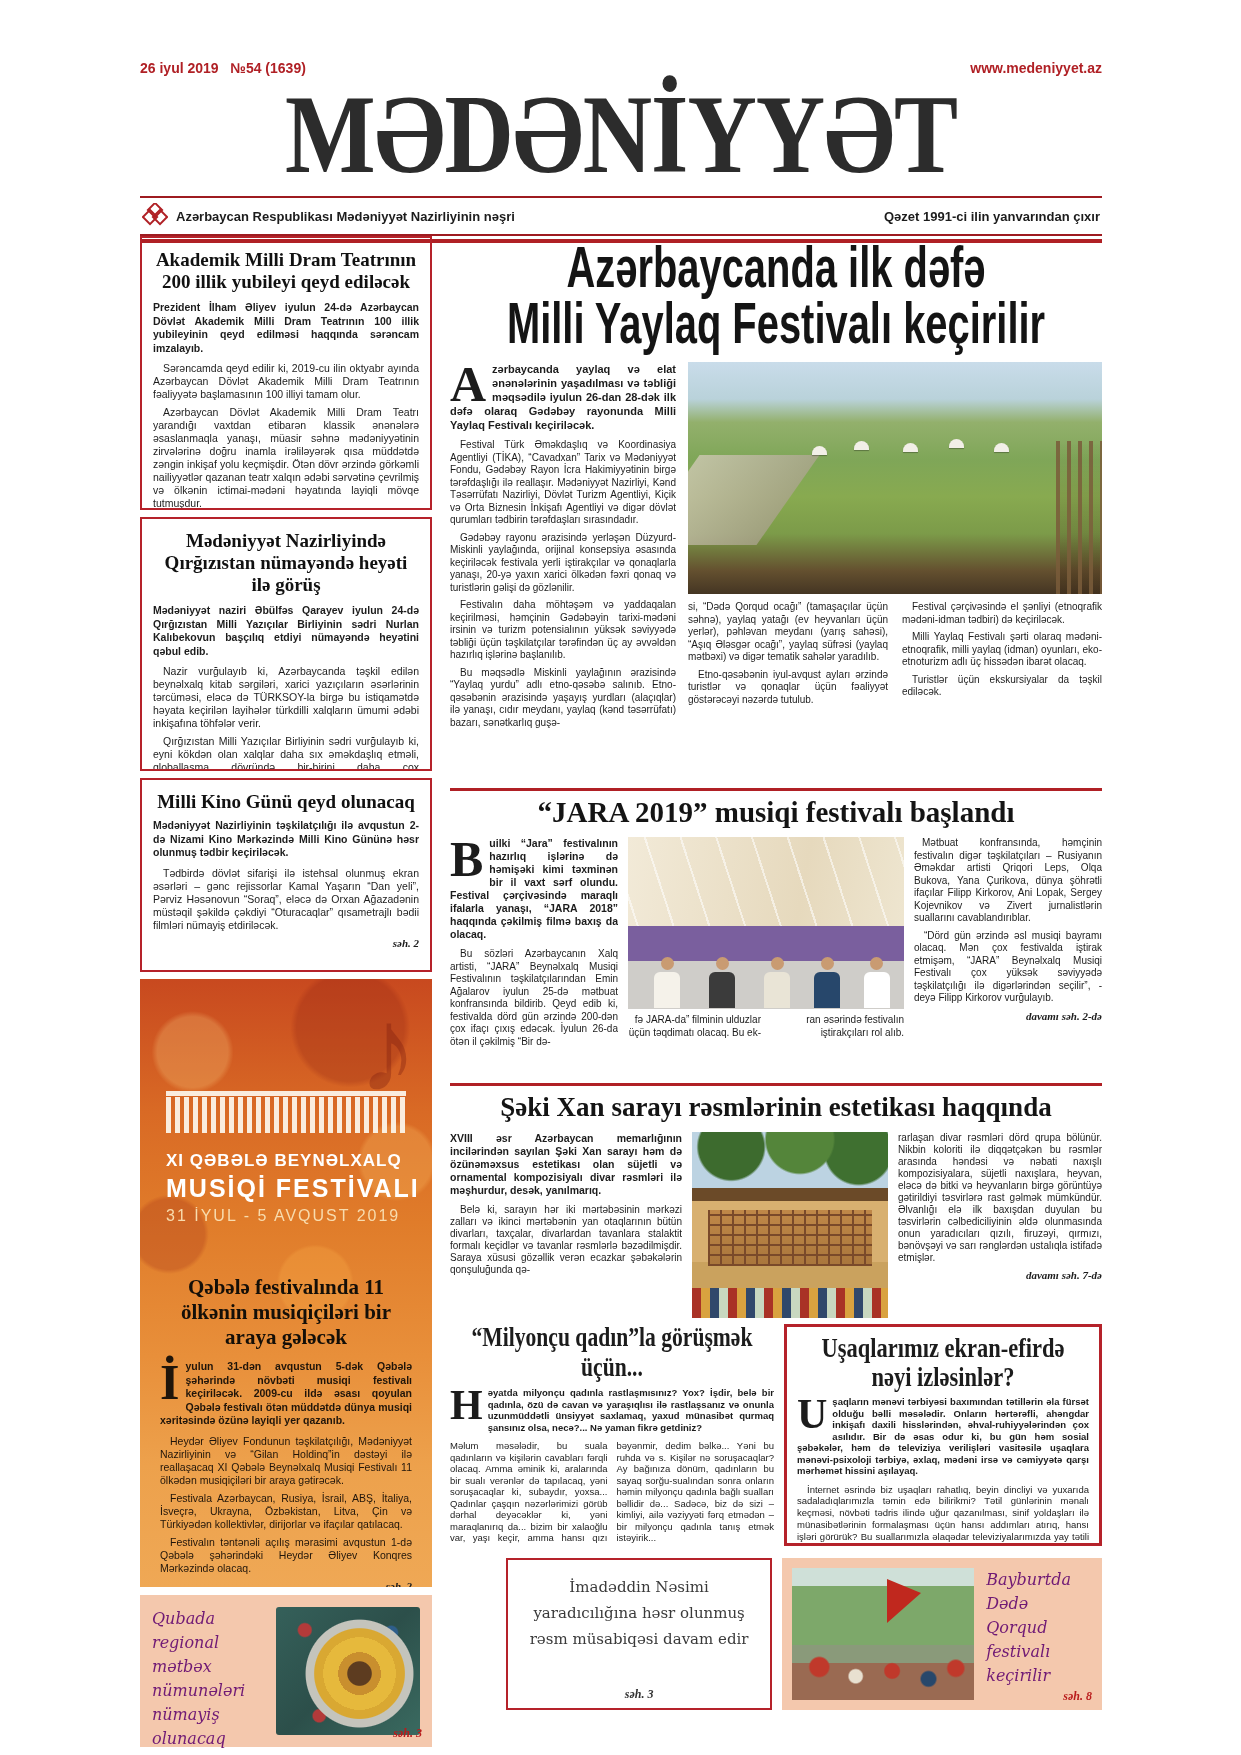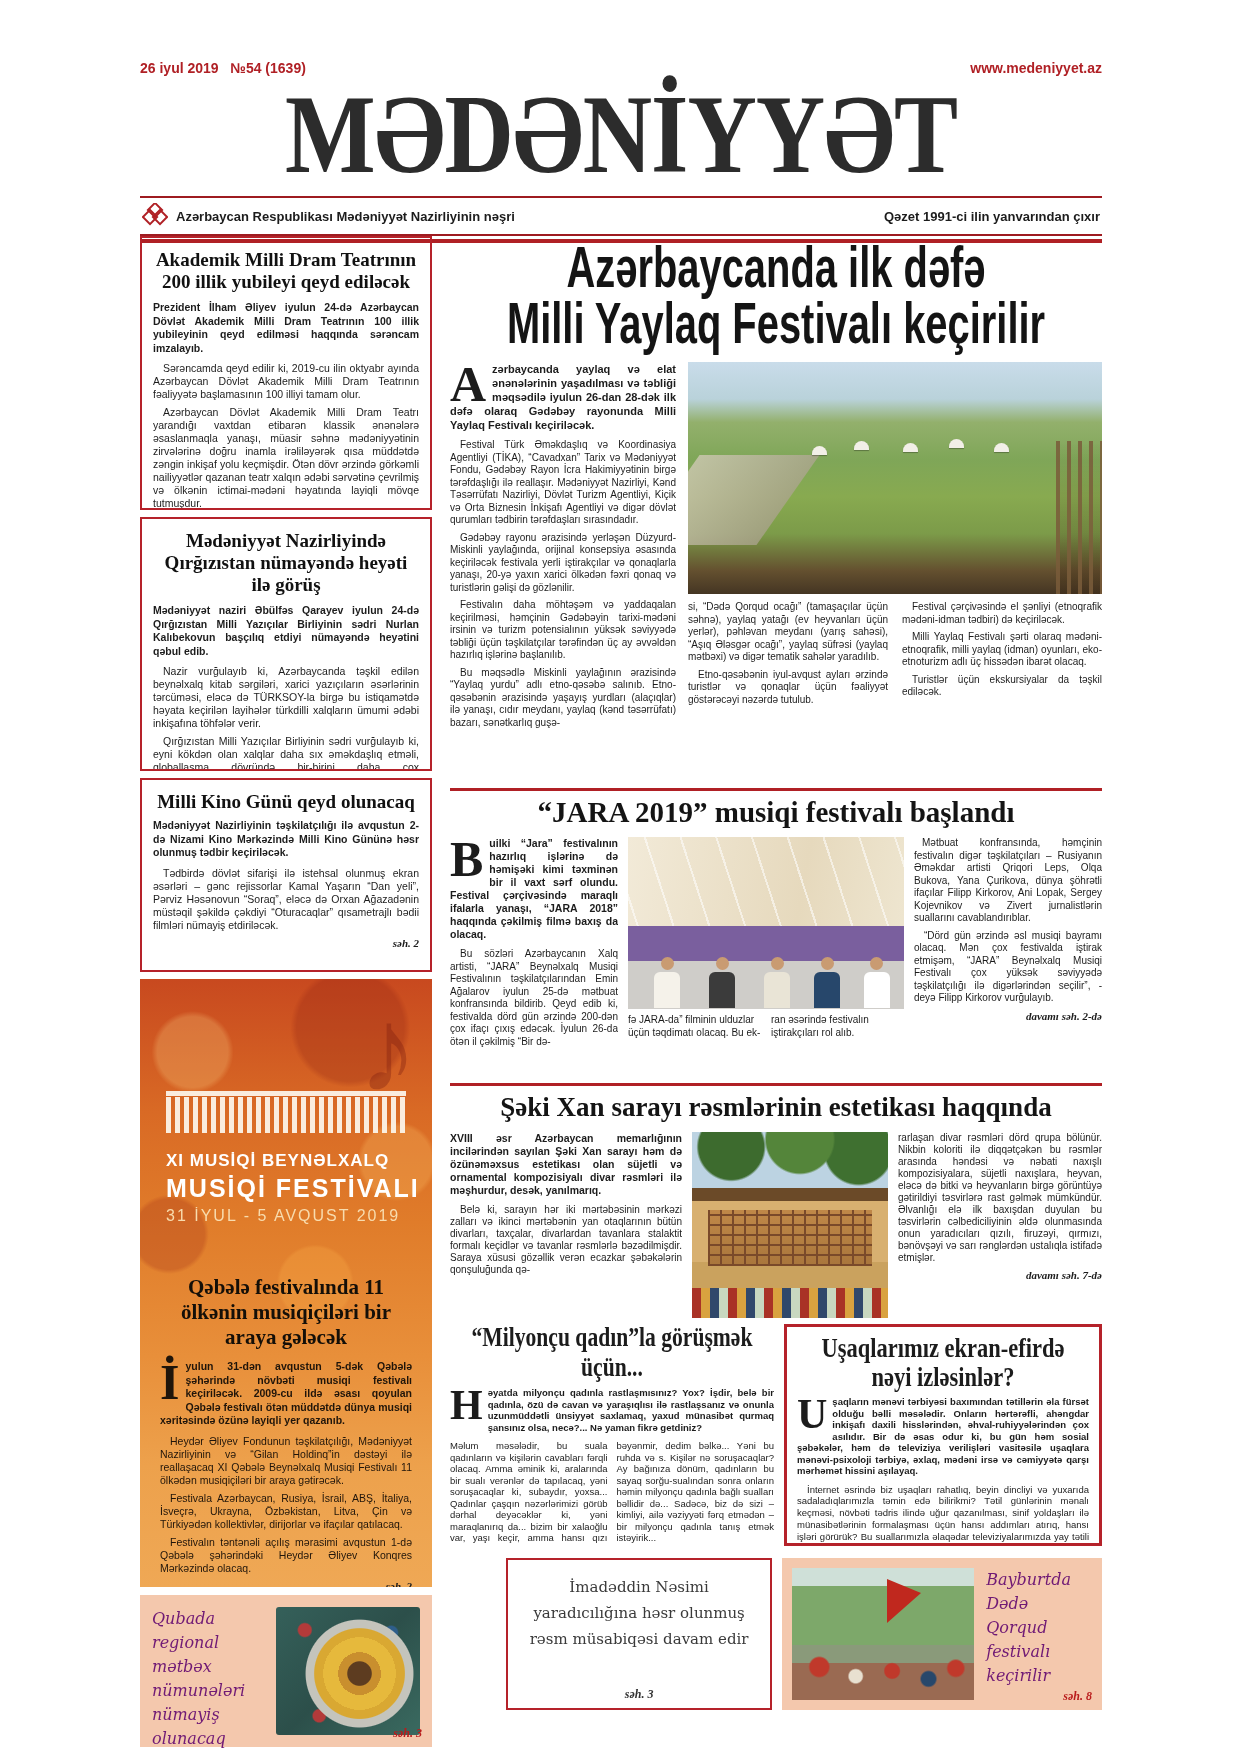--- a/index.html
+++ b/index.html
@@ -99,21 +99,21 @@
   .jara-mid{width:276px;display:flex;flex-direction:column;}
   .jara-photo{height:172px;position:relative;overflow:hidden;
      background:
       linear-gradient(180deg,rgba(0,0,0,0) 0 52%,#7a5f9e 52% 72%,#cfcdc9 72% 100%),
       repeating-linear-gradient(72deg,rgba(255,255,255,.55) 0 2px,rgba(0,0,0,0) 2px 34px),
       linear-gradient(100deg,#f2ead8 0%,#e6d9bd 60%,#efe7d2 100%);}
   .person{position:absolute;bottom:0;width:34px;height:52px;}
   .person .head{width:13px;height:13px;border-radius:50%;background:#c99b72;margin:0 auto;}
   .person .torso{width:26px;height:36px;border-radius:6px 6px 0 0;margin:2px auto 0;}
   .capcols{display:flex;gap:10px;margin-top:5px;}
-  .capcols div{flex:1;}
+  .capcols div{flex:1;text-align:right;}
   .jara-right{flex:1;overflow:hidden;}
 
   .sheki-row{display:flex;gap:10px;height:186px;overflow:hidden;margin-bottom:4px;}
   .sheki-left{width:232px;overflow:hidden;}
   .sheki-left .lead{font-size:10.5px;line-height:13px;}
   .sheki-left .body-p,.sheki-right .body-p{font-size:10px;line-height:12px;}
   .sheki-photo{width:196px;position:relative;overflow:hidden;
      background:
       radial-gradient(circle at 20% 8%,#3d6b2e 0 14%,transparent 15%),
       radial-gradient(circle at 55% 4%,#54853a 0 16%,transparent 17%),
@@ -214,21 +214,21 @@
       <p class="lead">Mədəniyyət Nazirliyinin təşkilatçılığı ilə avqustun 2-də Nizami Kino Mərkəzində Milli Kino Gününə həsr olunmuş tədbir keçiriləcək.</p>
       <p class="body-p">Tədbirdə dövlət sifarişi ilə istehsal olunmuş ekran əsərləri – gənc rejissorlar Kamal Yaşarın “Dan yeli”, Pərviz Həsənovun “Soraq”, eləcə də Orxan Ağazadənin müstəqil şəkildə çəkdiyi “Oturacaqlar” qısametrajlı bədii filmləri nümayiş etdiriləcək.</p>
       <div class="more">səh. 2</div>
     </div>
 
     <div class="orange-block">
       <div class="hexes"></div>
       <div class="note-glyph">♪</div>
       <div class="keys"></div>
       <div class="poster-text">
-        <div class="poster-l1">XI MUSİQİ BEYNƏLXALQ</div>
+        <div class="poster-l1">XI QƏBƏLƏ BEYNƏLXALQ</div>
         <div class="poster-l2">MUSİQİ FESTİVALI</div>
         <div class="poster-l3">31 İYUL - 5 AVQUST 2019</div>
       </div>
       <div class="qabala-art">
         <h2>Qəbələ festivalında 11 ölkənin musiqiçiləri bir araya gələcək</h2>
         <p class="lead">
           <span class="dropcap">İ</span><span>yulun 31-dən avqustun 5-dək Qəbələ şəhərində növbəti musiqi festivalı keçiriləcək. 2009-cu ildə əsası qoyulan Qəbələ festivalı ötən müddətdə dünya musiqi xəritəsində özünə layiqli yer qazanıb.</span>
         </p>
         <p class="body-p">Heydər Əliyev Fondunun təşkilatçılığı, Mədəniyyət Nazirliyinin və “Gilan Holdinq”in dəstəyi ilə reallaşacaq XI Qəbələ Beynəlxalq Musiqi Festivalı 11 ölkədən musiqiçiləri bir araya gətirəcək.</p>
         <p class="body-p">Festivala Azərbaycan, Rusiya, İsrail, ABŞ, İtaliya, İsveçrə, Ukrayna, Özbəkistan, Litva, Çin və Türkiyədən kollektivlər, dirijorlar və ifaçılar qatılacaq.</p>

